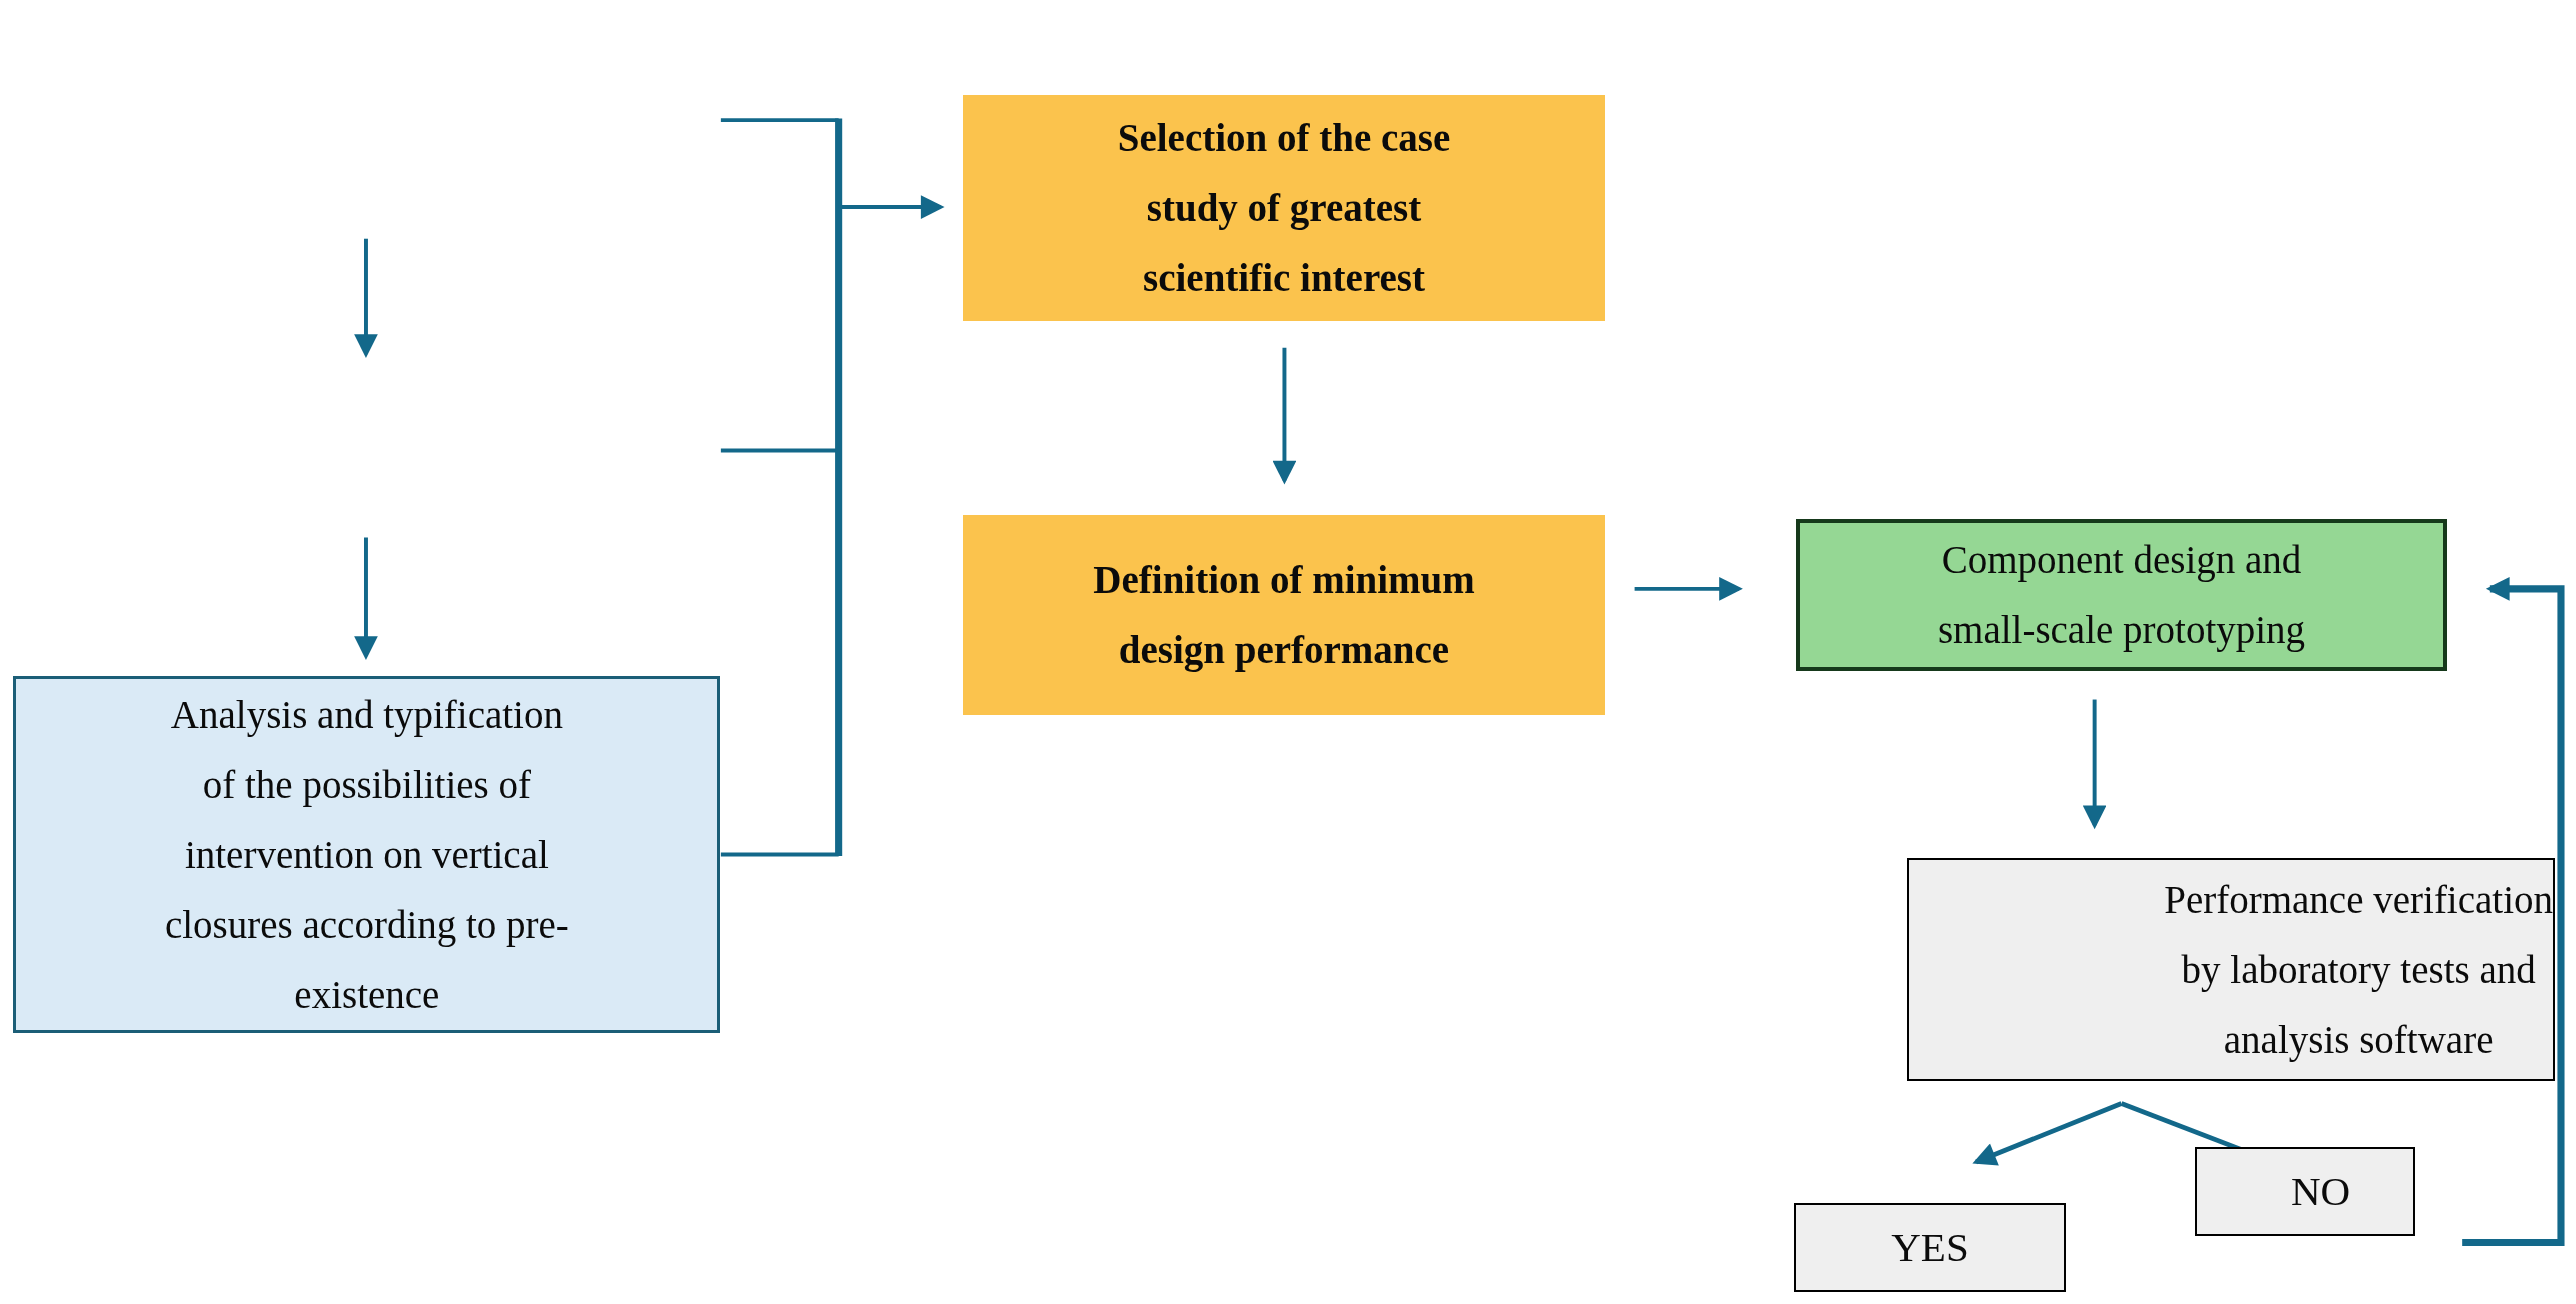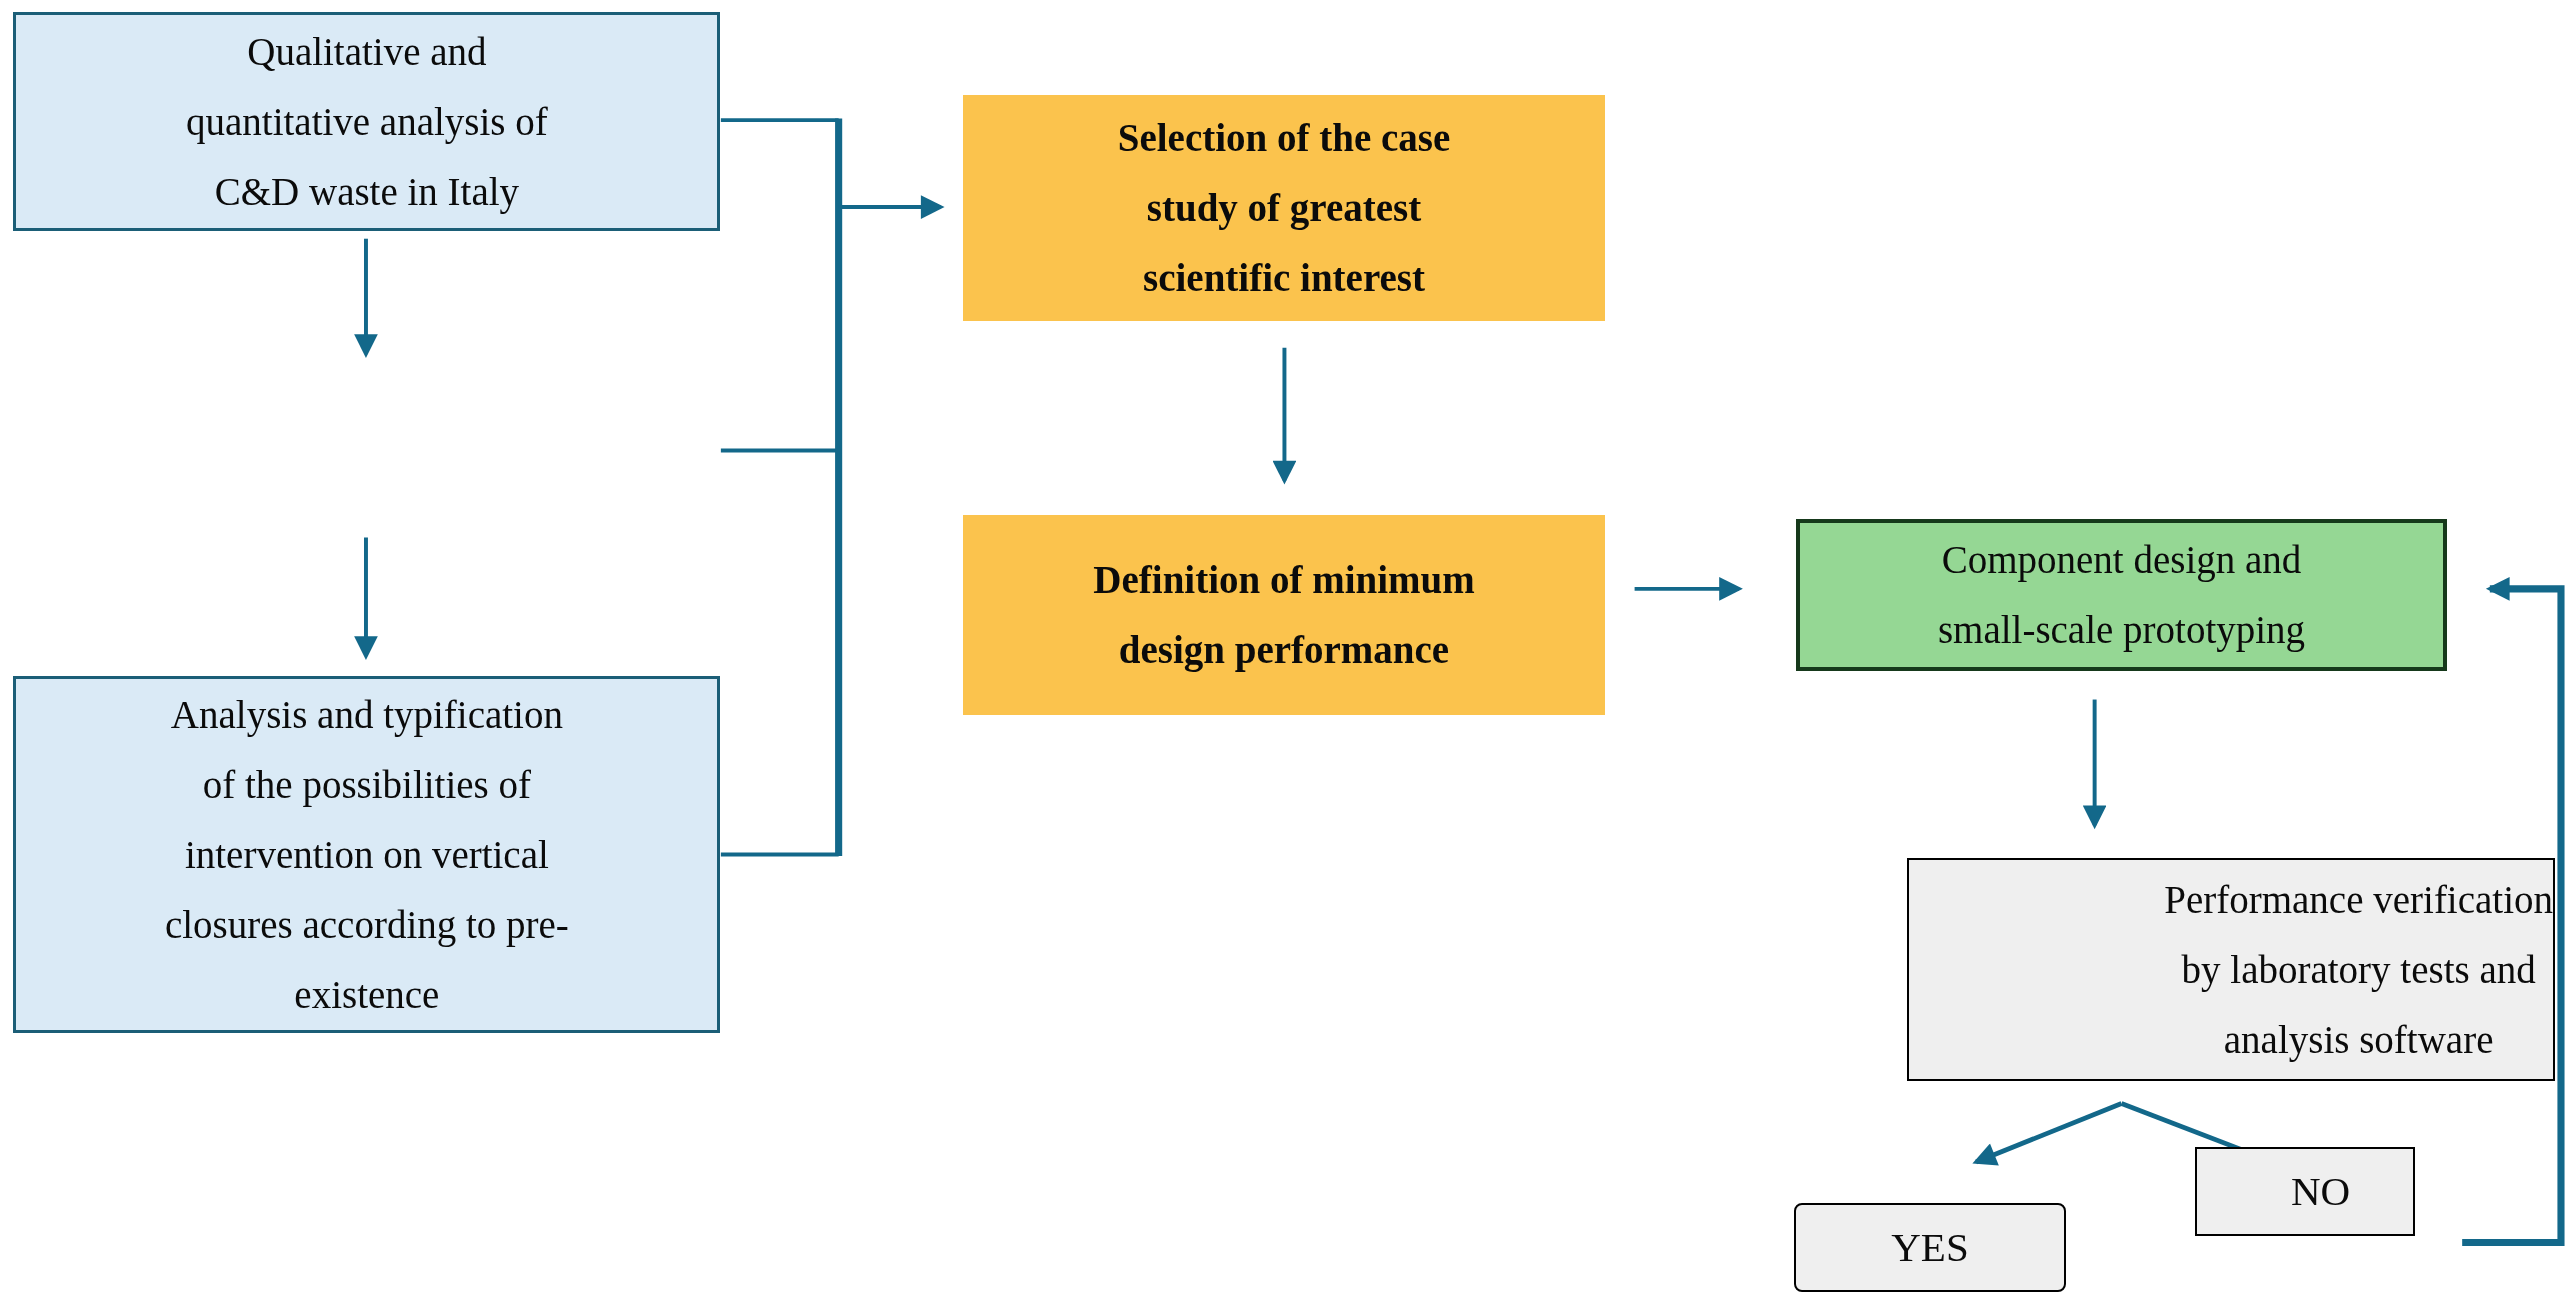--- a/index.html
+++ b/index.html
@@ -73,25 +73,20 @@
     <line class="cline w5" x1="1625" y1="440" x2="1625" y2="608" marker-end="url(#ah)"></line>
     <line class="cline w5" x1="2068" y1="745" x2="2200" y2="745" marker-end="url(#ah)"></line>
 
     <line class="cline w5" x1="2650" y1="885" x2="2650" y2="1044" marker-end="url(#ah)"></line>
     <line class="cline w6" x1="2684" y1="1396" x2="2500" y2="1470" marker-end="url(#ah)"></line>
     <line class="cline w6" x1="2684" y1="1396" x2="2897" y2="1478" marker-end="url(#ah)"></line>
 
     <polyline class="cline w9" points="3115,1572 3240,1572 3240,745 3150,745" marker-end="url(#ah)"></polyline>
   </svg>
 
-  <div class="node n-blue" style="left:13.4px; top:12px; width:707px; height:219px;">
-    <span class="node-label">Qualitative and
-quantitative analysis of
-C&amp;D waste in Italy</span>
-  </div>
 
 
   <div class="node n-blue" style="left:13.4px; top:676px; width:707px; height:357px;">
     <span class="node-label">Analysis and typification
 of the possibilities of
 intervention on vertical
 closures according to pre-
 existence</span>
   </div>
 
@@ -110,21 +105,21 @@
     <span class="node-label">Component design and
 small-scale prototyping</span>
   </div>
 
   <div class="node n-gray" style="left:1907px; top:858px; width:648px; height:223px;justify-content:flex-end;">
     <span class="node-label">Performance verification
 by laboratory tests and
 analysis software</span>
   </div>
 
-  <div class="node n-small" style="left:1794px; top:1203px; width:272px; height:89px;border-radius:8px;">
+  <div class="node n-small" style="left:1794px; top:1203px; width:272px; height:89px;">
     <span class="node-label">YES</span>
   </div>
 
   <div class="node n-small" style="left:2195px; top:1147px; width:220px; height:89px;padding-left:31px;">
     <span class="node-label">NO</span>
   </div>
 
 </div>
 
 

